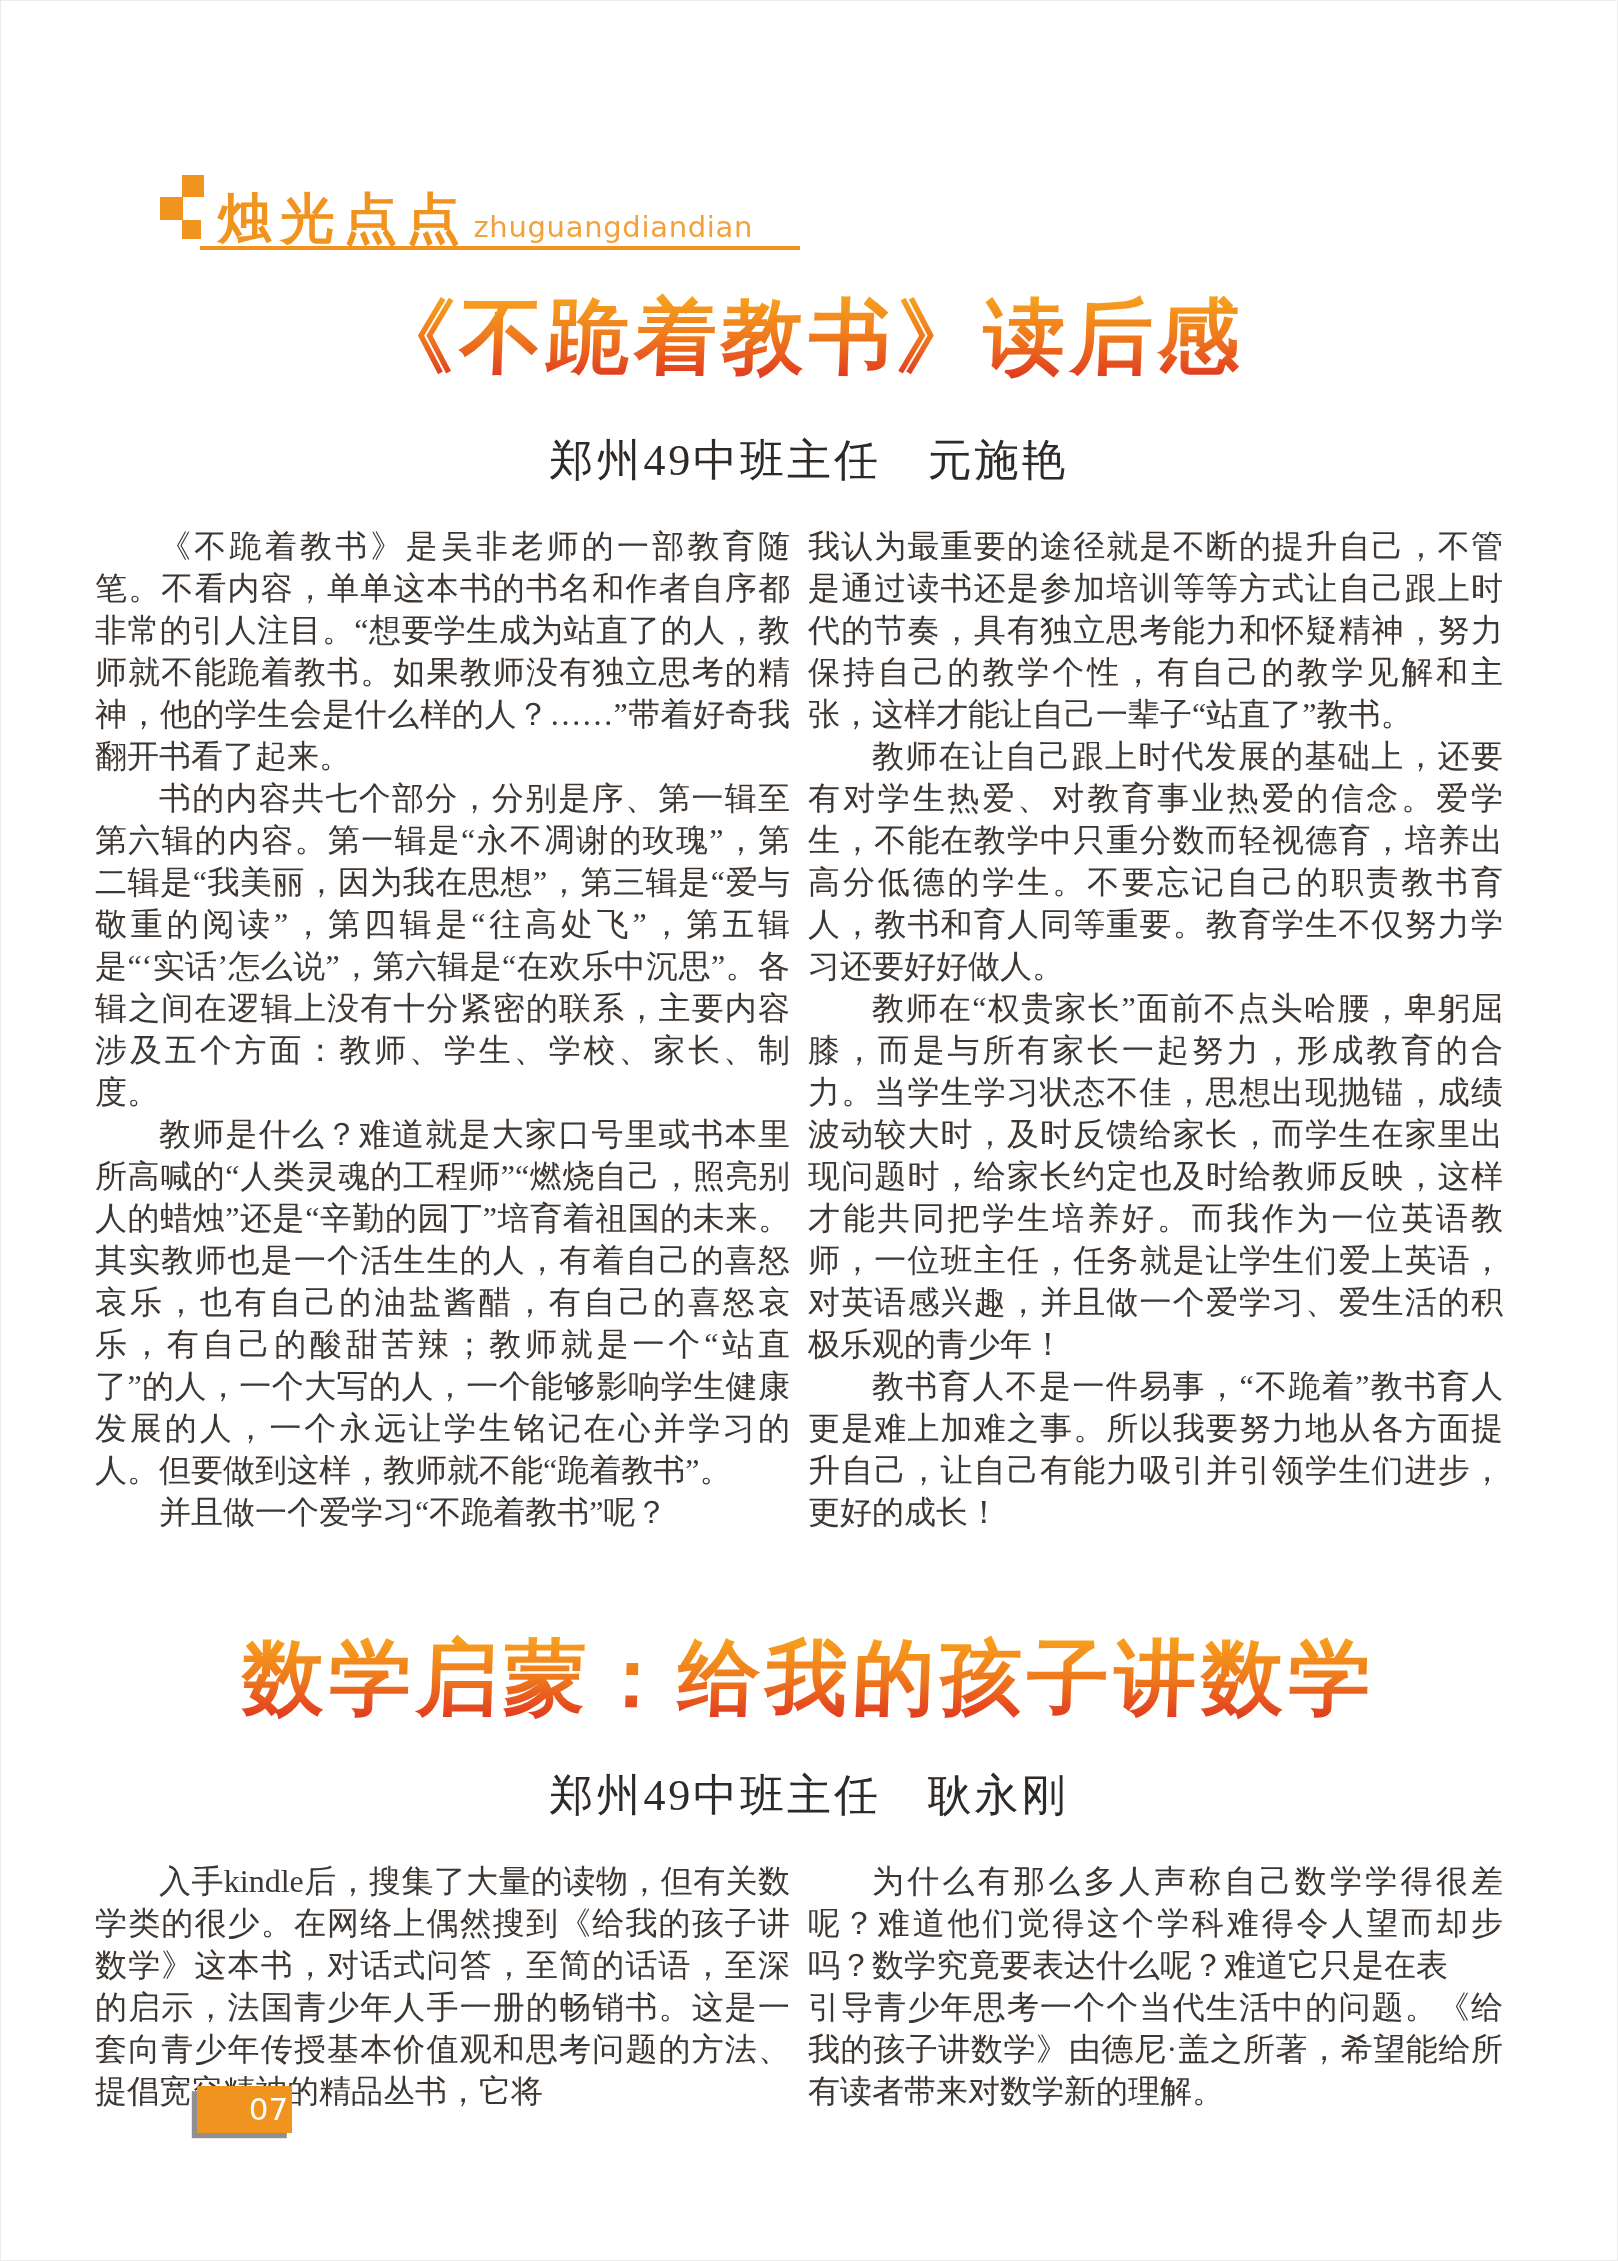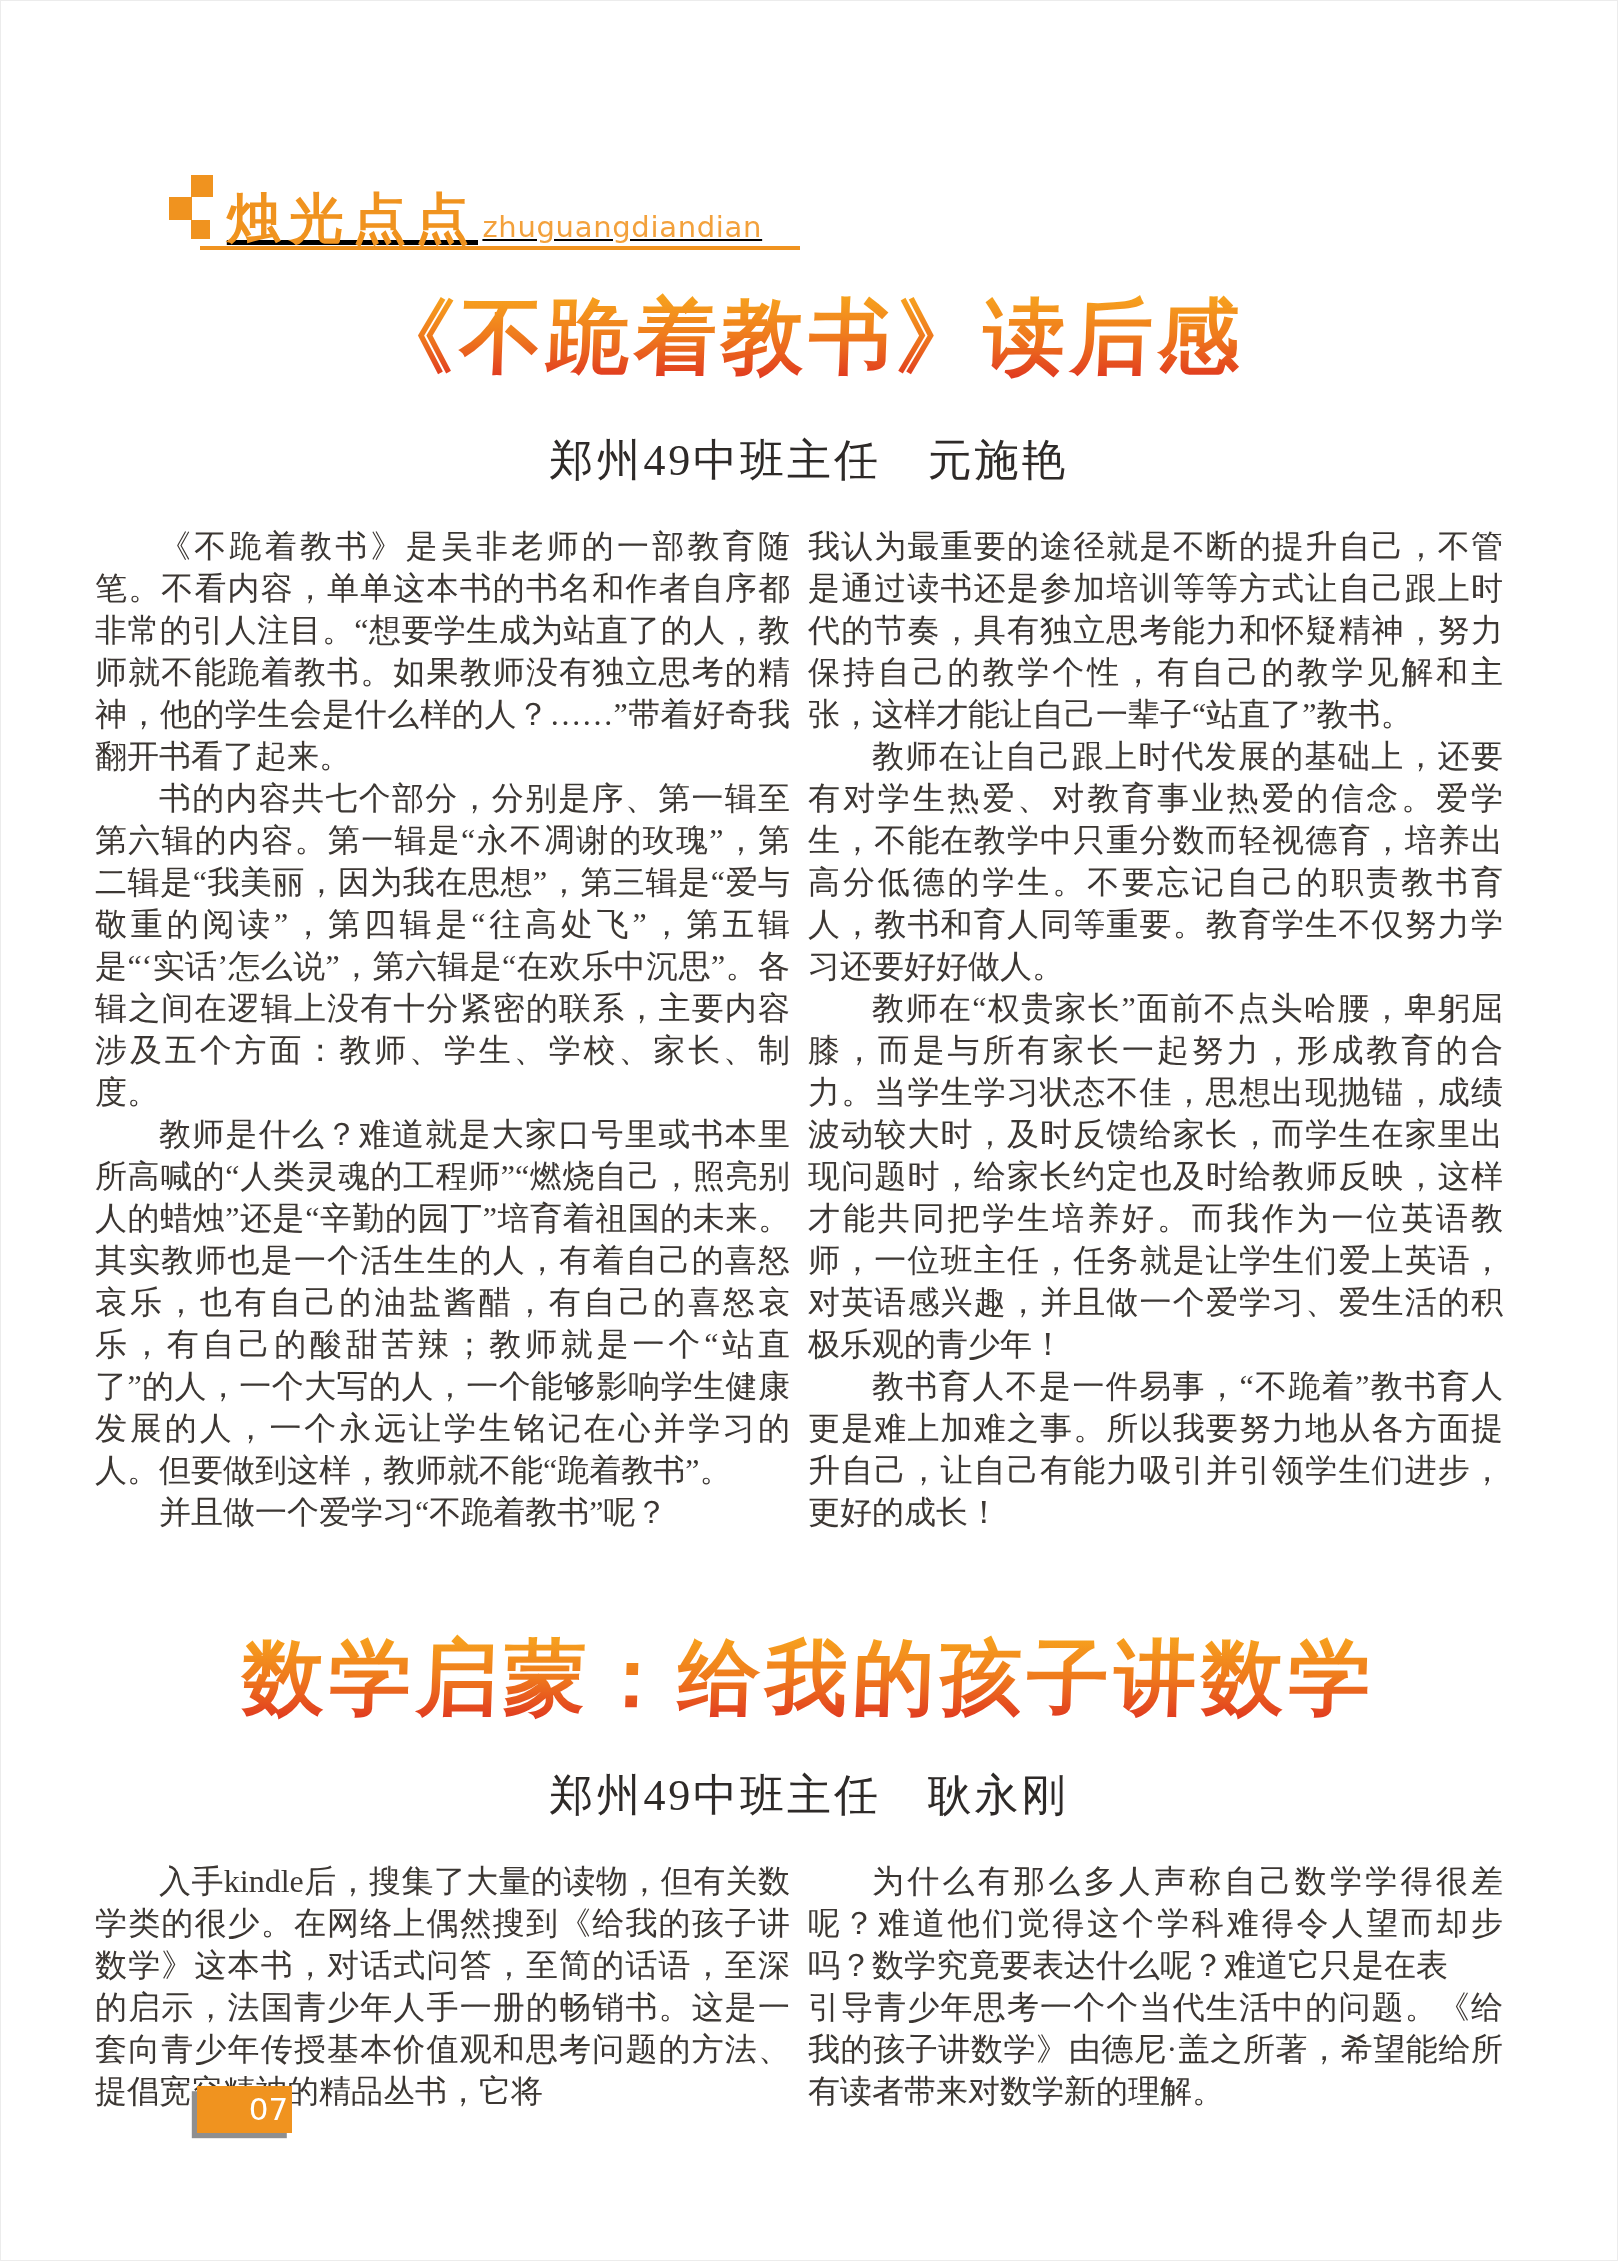--- a/index.html
+++ b/index.html
@@ -4,21 +4,21 @@
 <style>
   html,body { margin:0; padding:0; background:#ffffff; }
   .page {
     position:relative; width:1618px; height:2261px; margin:0 auto;
     background:#ffffff; overflow:hidden; box-sizing:border-box;
     border:0.7px solid #ececec;
     font-family:"Liberation Serif","DejaVu Serif",serif;
   }
 
   
-  .header { position:absolute; left:168px; top:174px; display:flex; align-items:flex-end;text-decoration:underline; }
+  .header { position:absolute; left:159px; top:174px; display:flex; align-items:flex-end; }
   .logo-squares { position:relative; width:46px; height:69px; margin-right:11.8px; flex:0 0 auto; }
   .logo-squares .sq { position:absolute; background:#F0931F; }
   .logo-squares .sq1 { left:22px; top:0;    width:22px; height:22px; }
   .logo-squares .sq2 { left:0;    top:22px; width:23px; height:23px; }
   .logo-squares .sq3 { left:22px; top:45px; width:19px; height:19px; }
   .header-cn {
     font-family:"DejaVu Sans","Liberation Sans",sans-serif;
     font-size:54px; font-weight:bold; color:#F0931F; letter-spacing:8.8px; line-height:0.95;
   }
   .header-py {

